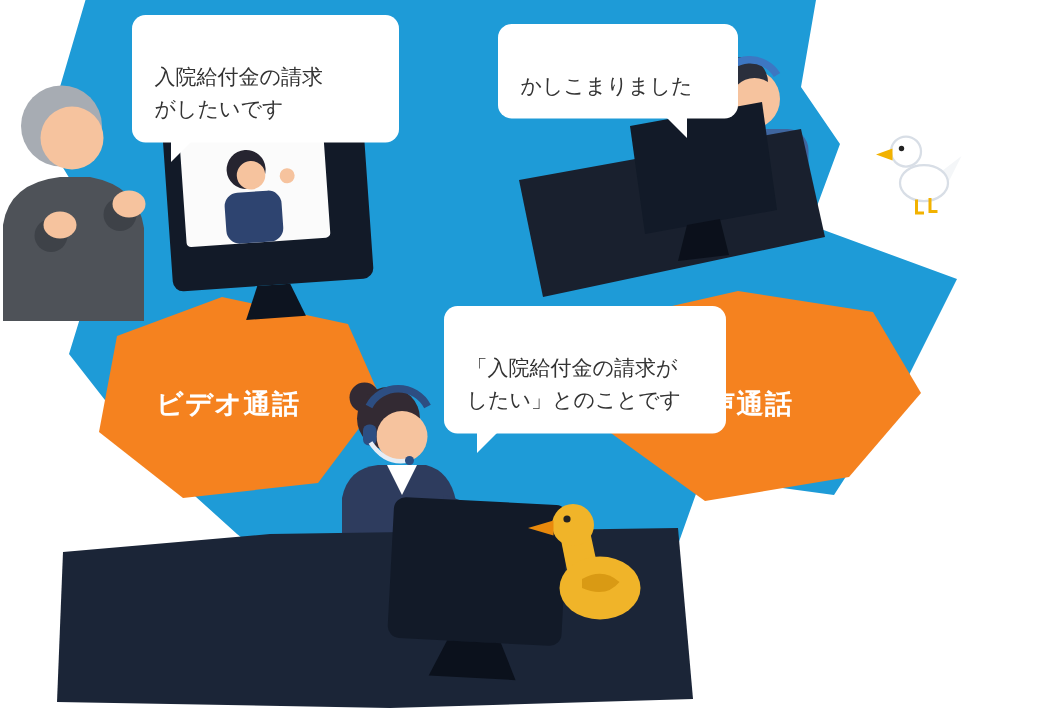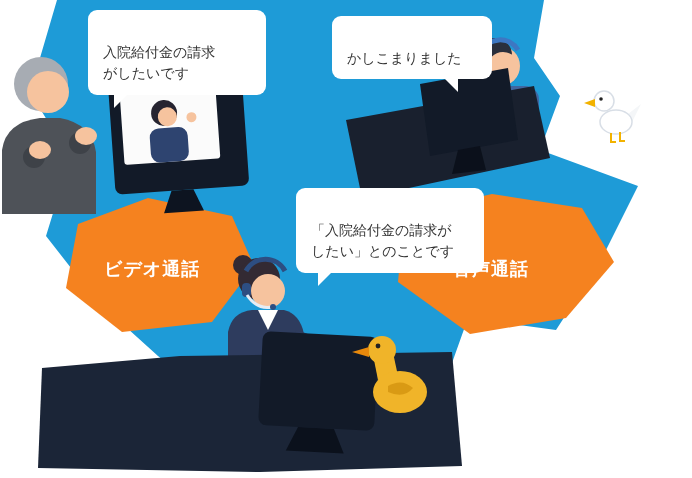--- a/index.html
+++ b/index.html
@@ -37,21 +37,21 @@
     left:26px;
     border-top:14px solid var(--bubble-bg,#ffffff);
     border-right:14px solid transparent;
   }
   .bubble-operator { left:332px; top:16px; width:160px; text-align:left; }
   .bubble-operator::after {
     right:34px;
     border-top:14px solid var(--bubble-bg,#ffffff);
     border-left:14px solid transparent;
   }
-  .bubble-interpreter { left:296px; top:188px; width:188px; }
+  .bubble-interpreter { left:296px; top:204px; width:188px; }
   .bubble-interpreter::after {
     left:22px;
     border-top:14px solid var(--bubble-bg,#ffffff);
     border-right:14px solid transparent;
   }
 
   .call-label {
     position:absolute;
     color:var(--label-text,#ffffff);
     font-weight:bold;

